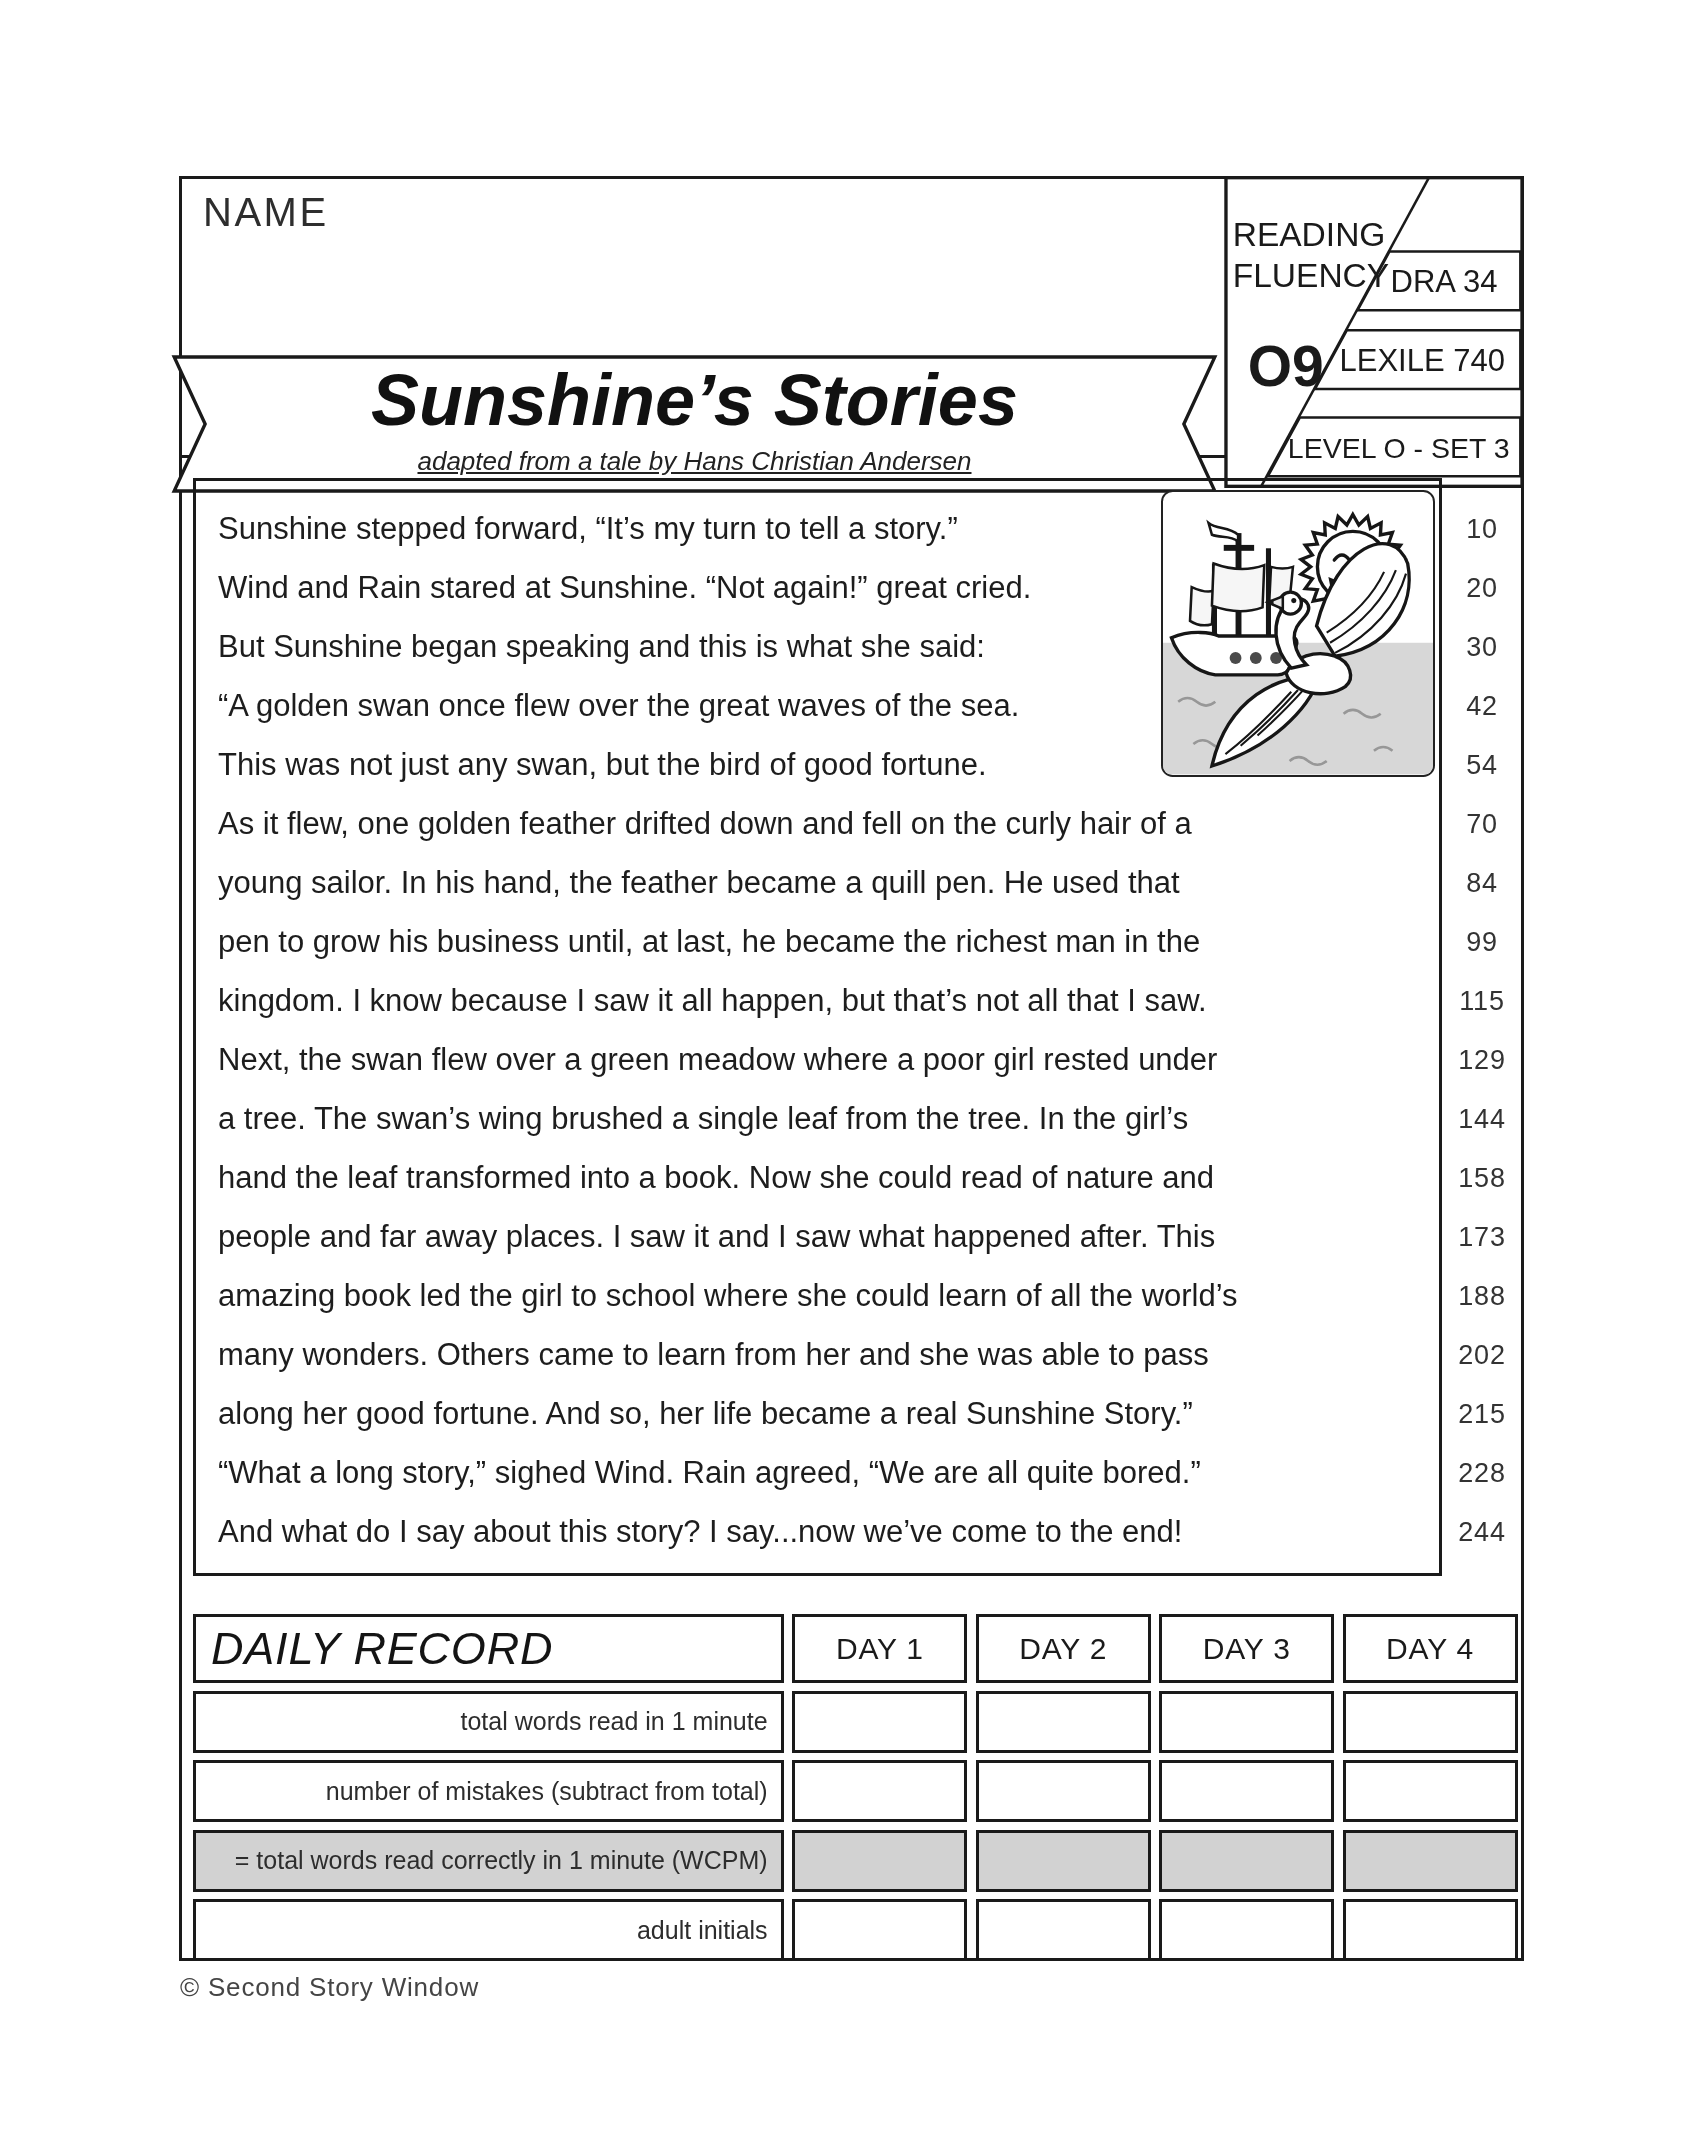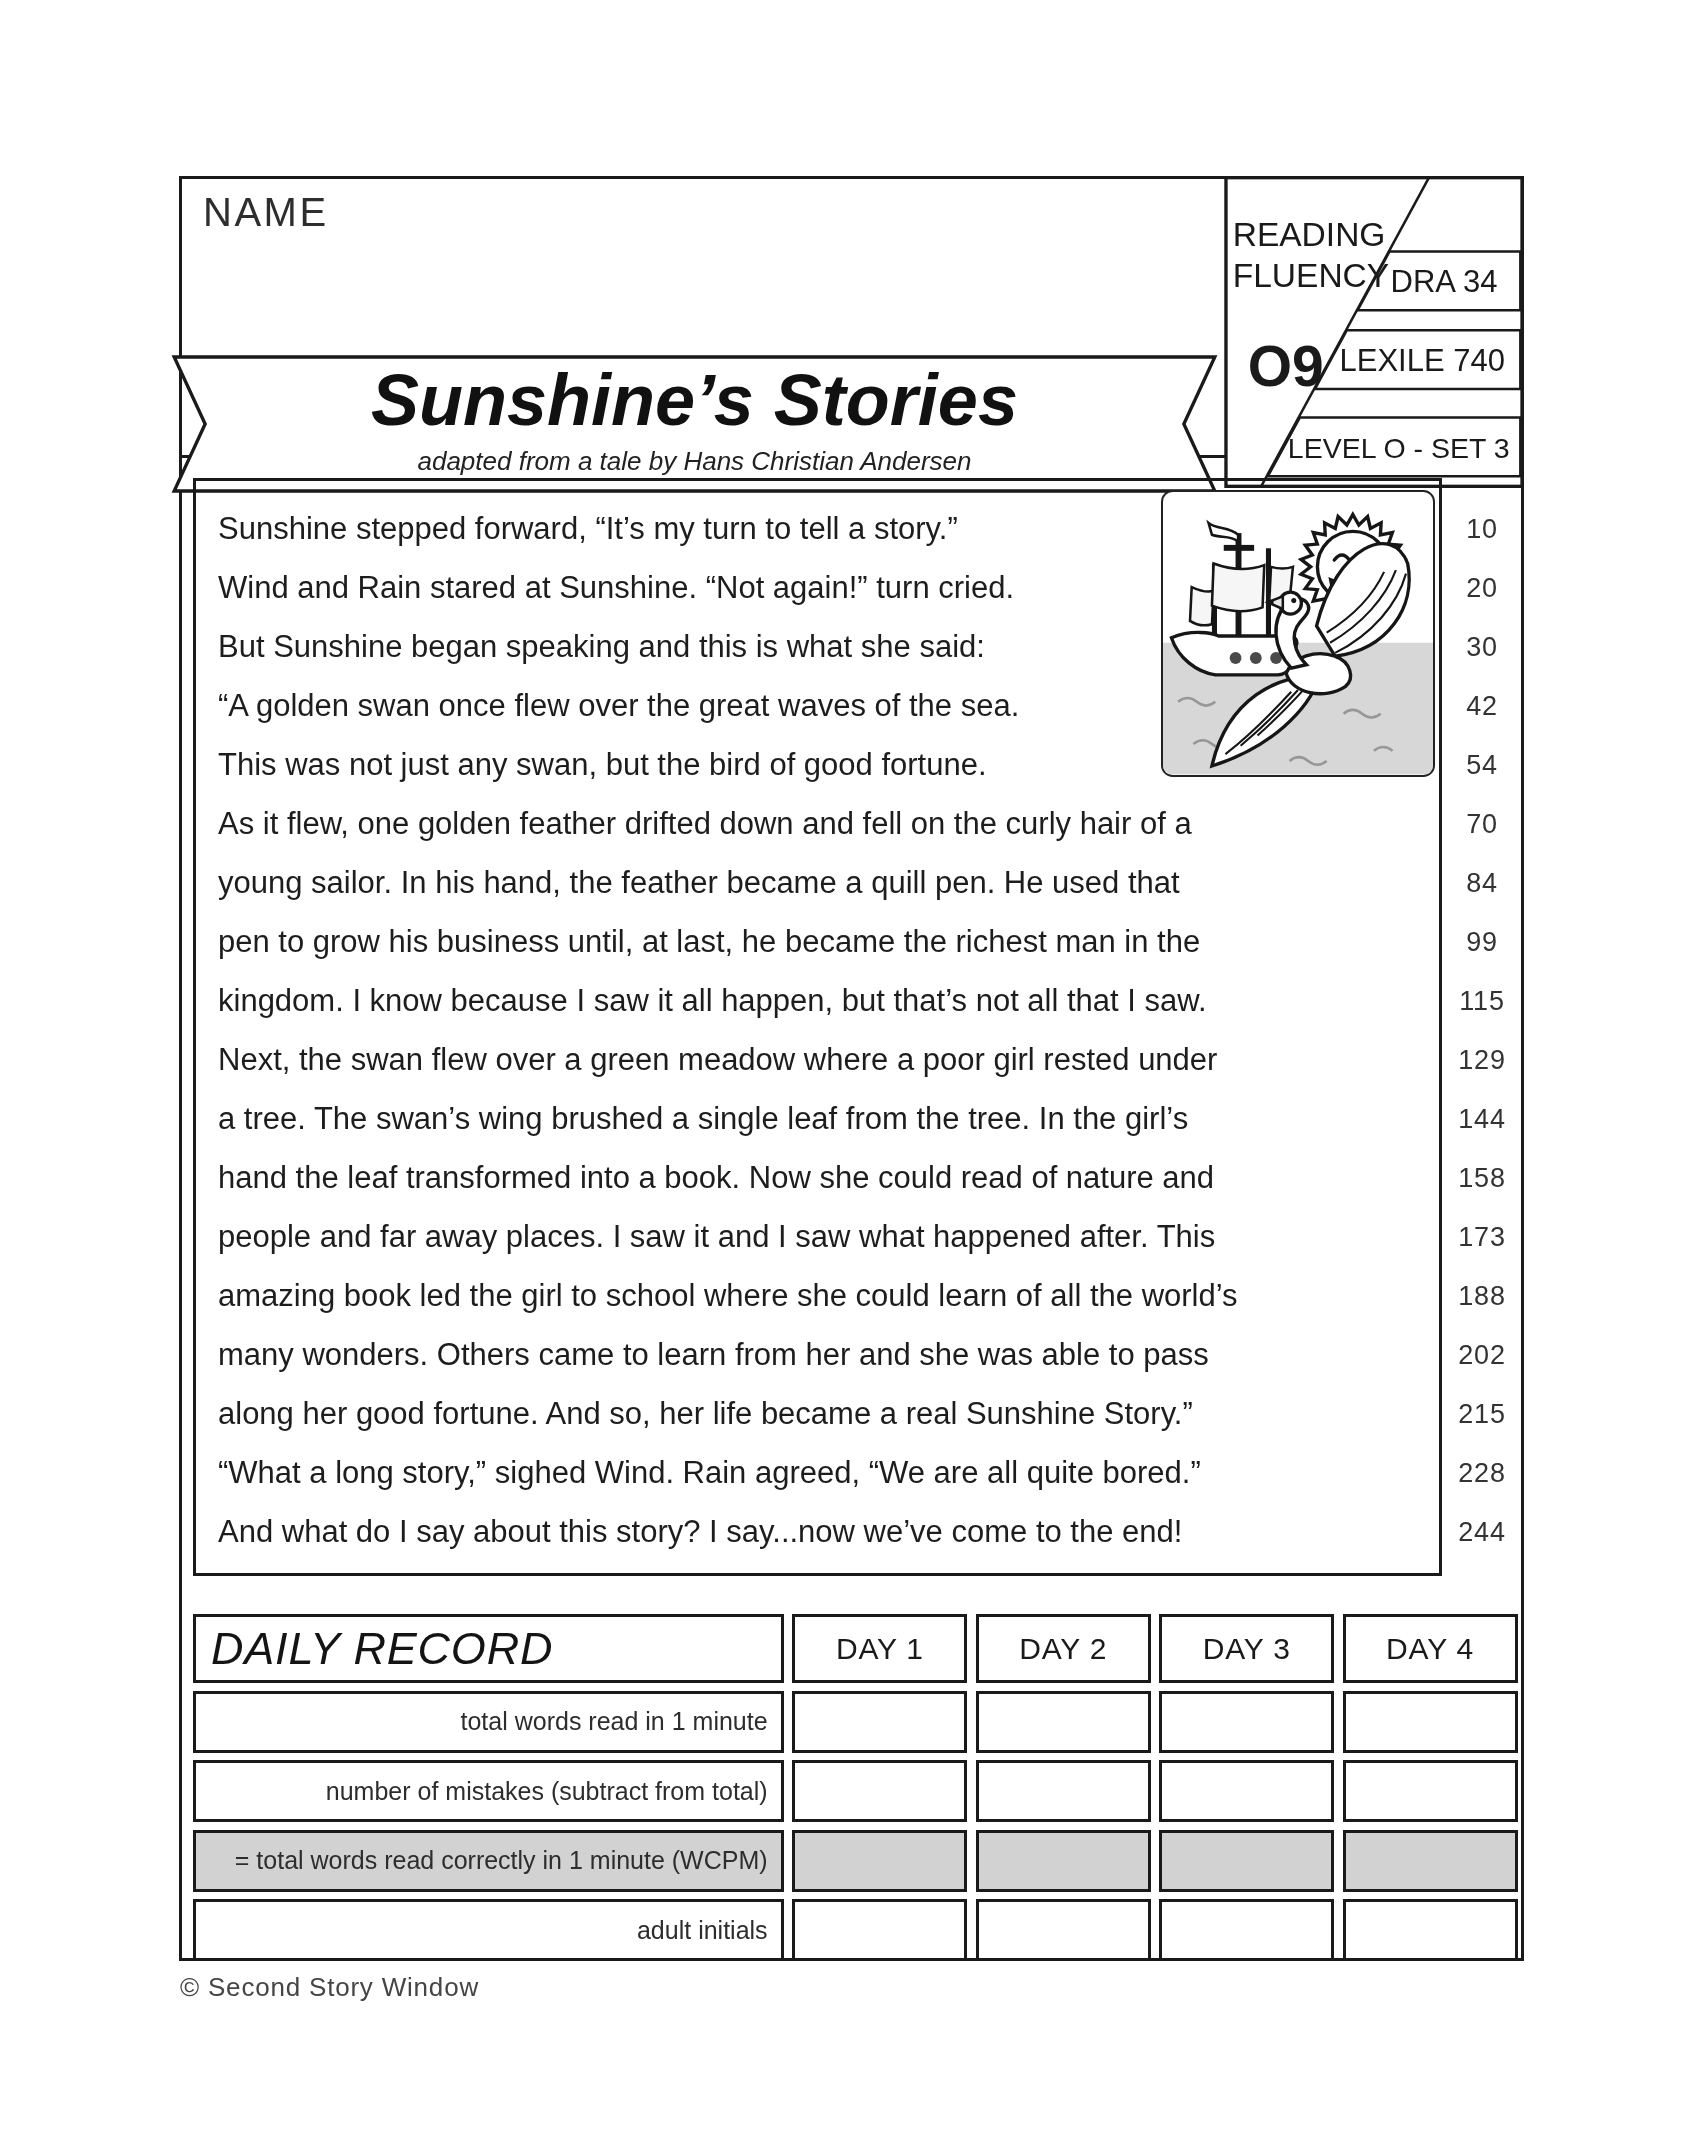--- a/index.html
+++ b/index.html
@@ -13,21 +13,21 @@
 
   .sep{position:absolute;left:179px;top:455px;width:1046px;height:3.4px;background:#1a1a1a;}
 
   .hdr-svg{position:absolute;left:1224px;top:176px;width:300px;height:312px;}
   .hdr-svg text{fill:#1a1a1a;font-family:"Liberation Sans","DejaVu Sans",sans-serif;}
 
   .banner-svg{position:absolute;left:168px;top:352px;width:1053px;height:144px;}
   .banner-title{position:absolute;left:168px;top:359px;width:1053px;text-align:center;
                 font-size:72px;font-weight:700;font-style:italic;color:#111;}
   .banner-sub{position:absolute;left:168px;top:446px;width:1053px;text-align:center;
-              font-size:26px;font-style:italic;color:#222;}
+              font-size:26px;font-style:italic;color:#222;text-decoration:underline;}
 
   .passage{position:absolute;left:193px;top:478px;width:1249px;height:1098px;
            border:3.4px solid #1a1a1a;box-sizing:border-box;padding:18.5px 10px 0 22px;}
   .pline{height:59px;display:flex;align-items:center;white-space:nowrap;font-size:31px;color:#1d1d1d;}
 
   .counts{position:absolute;left:1442px;top:478px;width:80px;padding-top:22px;box-sizing:border-box;}
   .pcount{height:59px;display:flex;align-items:center;justify-content:center;
           font-size:27px;color:#333;letter-spacing:0.8px;text-align:center;}
 
   .illus{position:absolute;left:1161px;top:490px;width:274px;height:287px;border:2.5px solid #222;
@@ -71,21 +71,21 @@
   </svg>
 
   <svg class="banner-svg" viewBox="0 0 1255 172">
     <polygon points="6,6 1249,6 1212,86 1249,166 6,166 43,86" fill="#ffffff" stroke="#1a1a1a" stroke-width="4"></polygon>
   </svg>
   <div class="banner-title">Sunshine’s Stories</div>
   <div class="banner-sub">adapted from a tale by Hans Christian Andersen</div>
 
   <div class="passage" id="passage-box">
       <div class="pline">Sunshine stepped forward, “It’s my turn to tell a story.”</div>
-      <div class="pline">Wind and Rain stared at Sunshine. “Not again!” turn cried.</div>
+      <div class="pline">Wind and Rain stared at Sunshine. “Not again!” great cried.</div>
       <div class="pline">But Sunshine began speaking and this is what she said:</div>
       <div class="pline">“A golden swan once flew over the great waves of the sea.</div>
       <div class="pline">This was not just any swan, but the bird of good fortune.</div>
       <div class="pline">As it flew, one golden feather drifted down and fell on the curly hair of a</div>
       <div class="pline">young sailor. In his hand, the feather became a quill pen. He used that</div>
       <div class="pline">pen to grow his business until, at last, he became the richest man in the</div>
       <div class="pline">kingdom. I know because I saw it all happen, but that’s not all that I saw.</div>
       <div class="pline">Next, the swan flew over a green meadow where a poor girl rested under</div>
       <div class="pline">a tree. The swan’s wing brushed a single leaf from the tree. In the girl’s</div>
       <div class="pline">hand the leaf transformed into a book. Now she could read of nature and</div>

